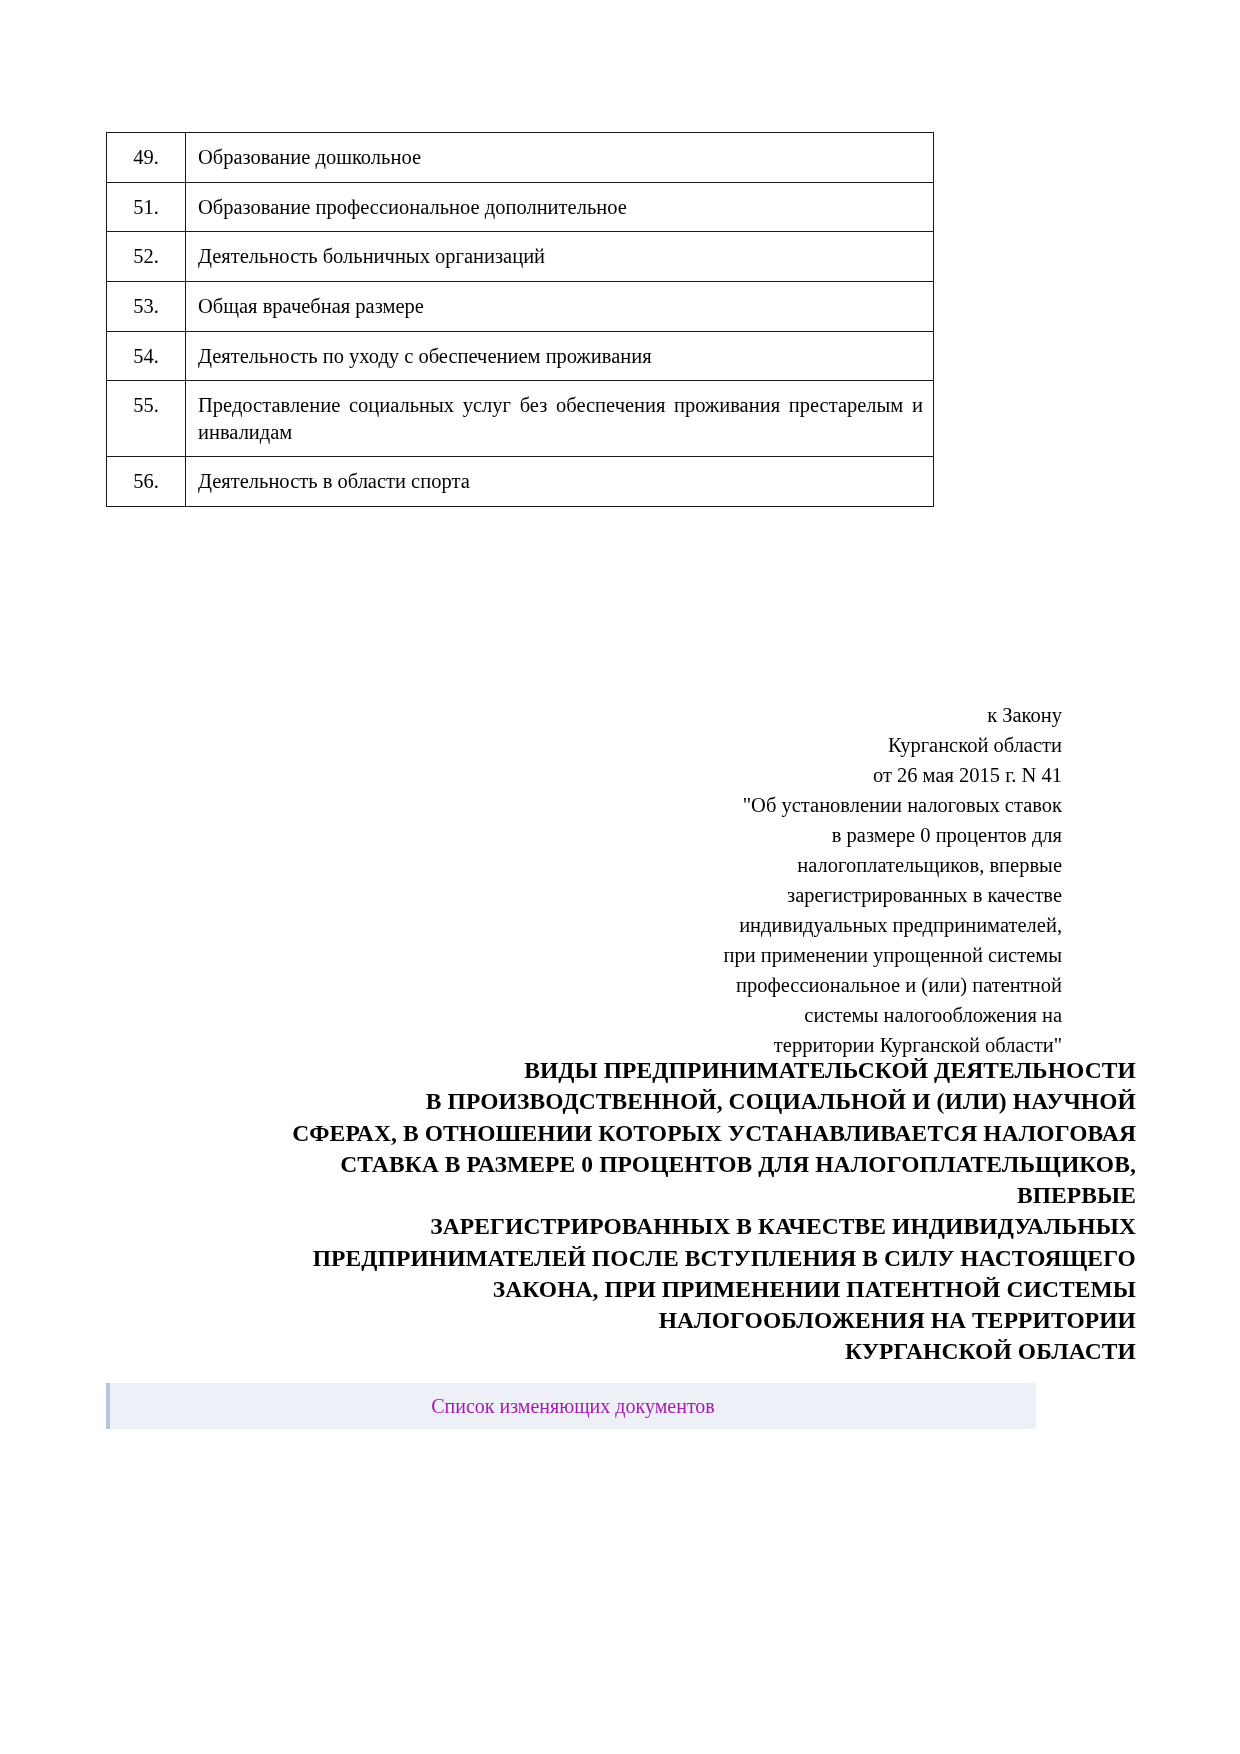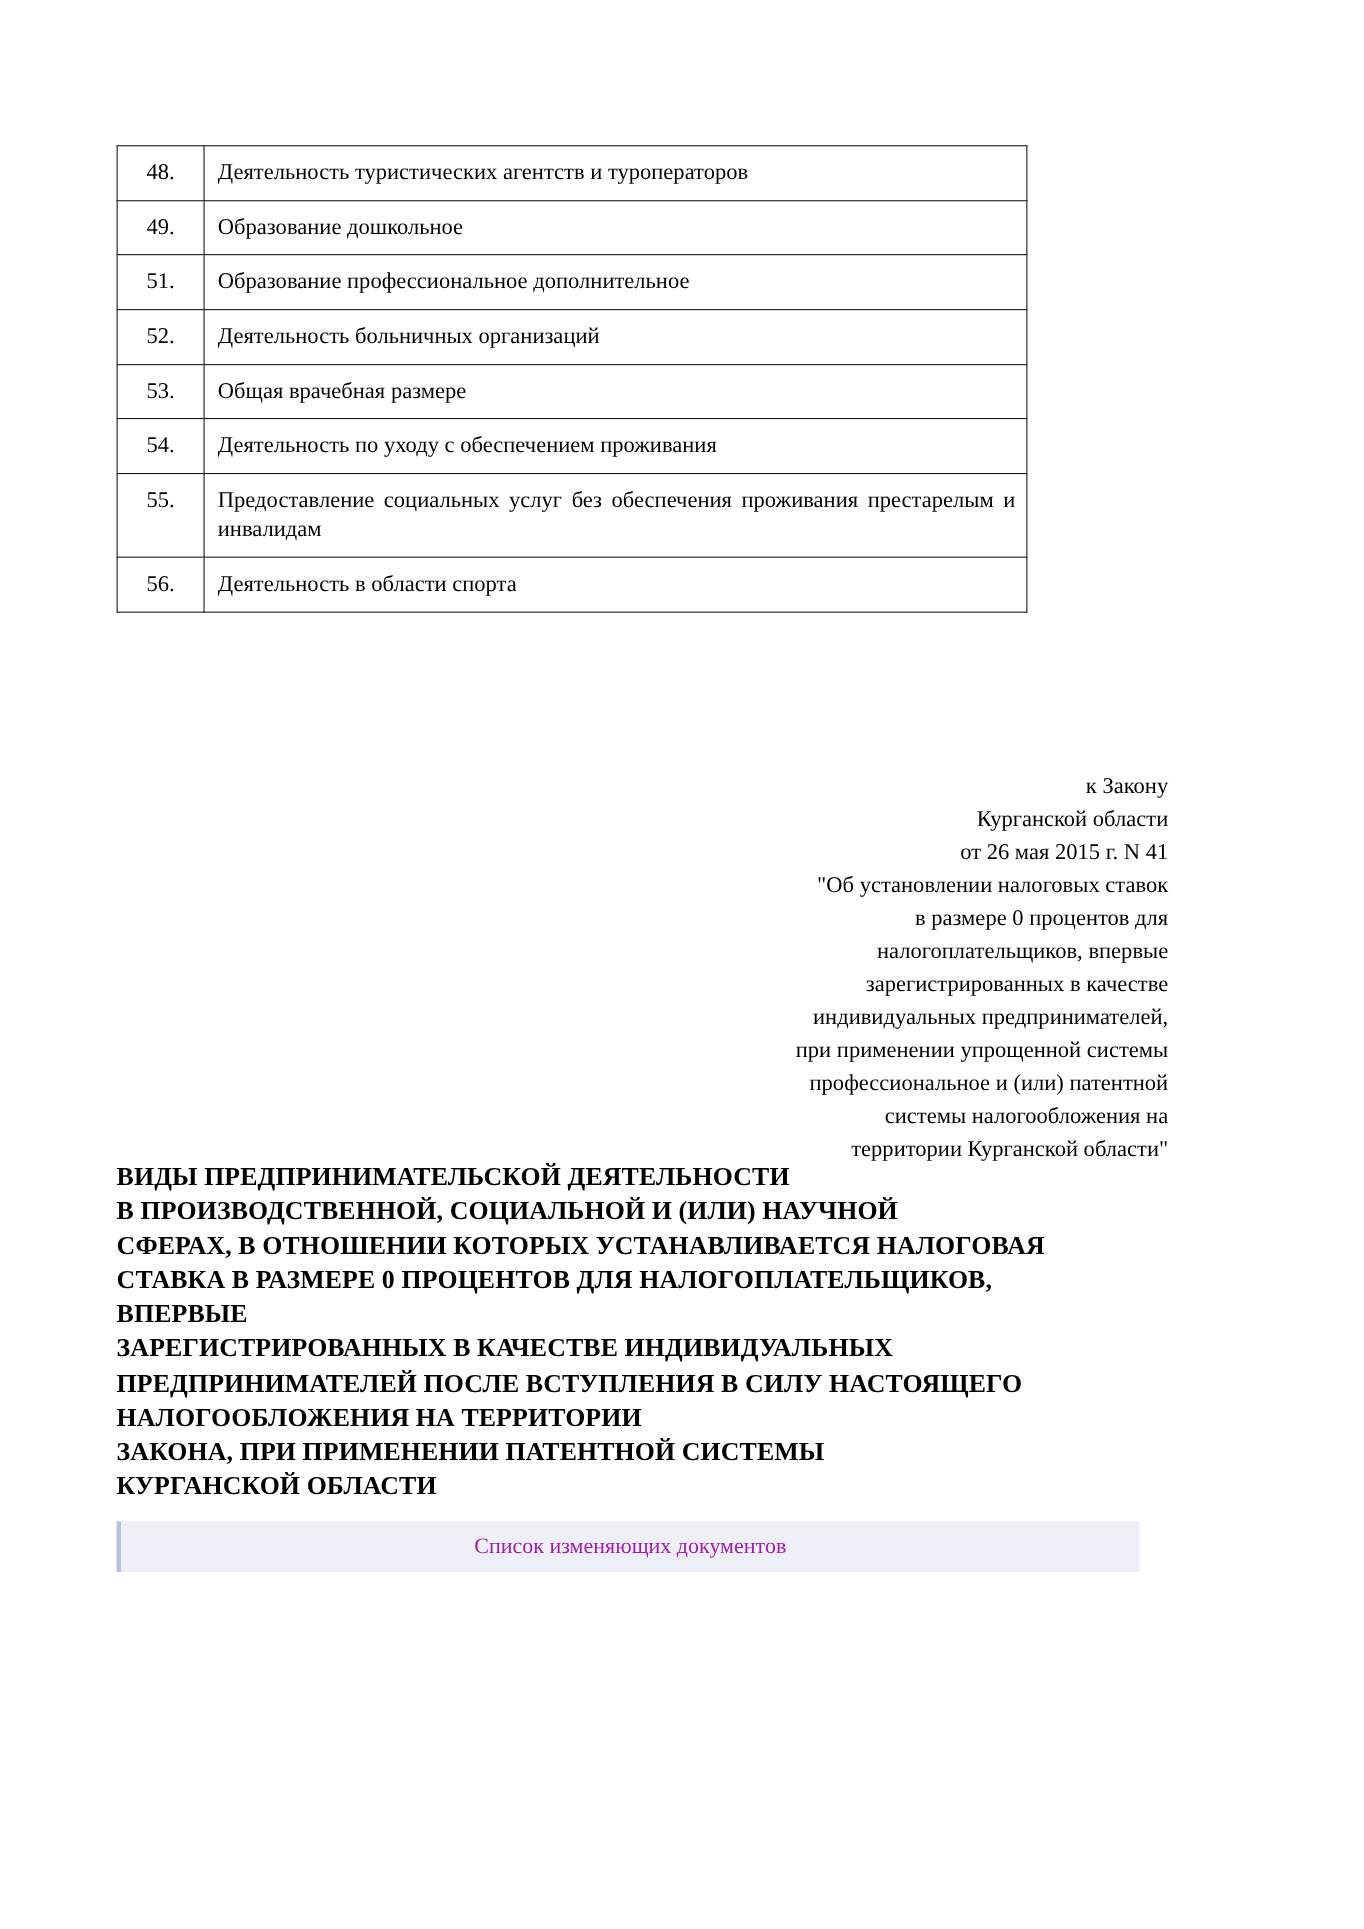--- a/index.html
+++ b/index.html
@@ -71,21 +71,21 @@
   .appendix-ref div {
     white-space: nowrap;
   }
 
   
   .main-title {
     position: absolute;
     left: 106px;
     top: 1055px;
     width: 1030px;
-    text-align: left;
+    text-align: right;
     font-weight: bold;
     font-size: 23.5px;
     line-height: 1.33;
     letter-spacing: 0.1px;
   }
   .main-title div {
     white-space: nowrap;
   }
 
   
@@ -109,24 +109,20 @@
   }
 </style>
 </head>
 <body>
 
 <div class="page">
 
   <div class="tbl-wrap">
     <table class="activities">
       <tbody>
-        <tr>
-          <td class="num">48.</td>
-          <td class="desc">Деятельность туристических агентств и туроператоров</td>
-        </tr>
         <tr>
           <td class="num">49.</td>
           <td class="desc">Образование дошкольное</td>
         </tr>
         <tr>
           <td class="num">51.</td>
           <td class="desc">Образование профессиональное дополнительное</td>
         </tr>
         <tr>
           <td class="num">52.</td>
@@ -168,22 +164,22 @@
   </div>
 
   <div class="main-title">
     <div>ВИДЫ ПРЕДПРИНИМАТЕЛЬСКОЙ ДЕЯТЕЛЬНОСТИ</div>
     <div>В ПРОИЗВОДСТВЕННОЙ, СОЦИАЛЬНОЙ И (ИЛИ) НАУЧНОЙ</div>
     <div>СФЕРАХ, В ОТНОШЕНИИ КОТОРЫХ УСТАНАВЛИВАЕТСЯ НАЛОГОВАЯ</div>
     <div>СТАВКА В РАЗМЕРЕ 0 ПРОЦЕНТОВ ДЛЯ НАЛОГОПЛАТЕЛЬЩИКОВ,</div>
     <div>ВПЕРВЫЕ</div>
     <div>ЗАРЕГИСТРИРОВАННЫХ В КАЧЕСТВЕ ИНДИВИДУАЛЬНЫХ</div>
     <div>ПРЕДПРИНИМАТЕЛЕЙ ПОСЛЕ ВСТУПЛЕНИЯ В СИЛУ НАСТОЯЩЕГО</div>
+    <div>ЗАКОНА, ПРИ ПРИМЕНЕНИИ ПАТЕНТНОЙ СИСТЕМЫ</div>
     <div>НАЛОГООБЛОЖЕНИЯ НА ТЕРРИТОРИИ</div>
-    <div>ЗАКОНА, ПРИ ПРИМЕНЕНИИ ПАТЕНТНОЙ СИСТЕМЫ</div>
     <div>КУРГАНСКОЙ ОБЛАСТИ</div>
   </div>
 
   <div class="doc-band">
     <span>Список изменяющих документов</span>
   </div>
 
 </div>
 
 </body></html>

